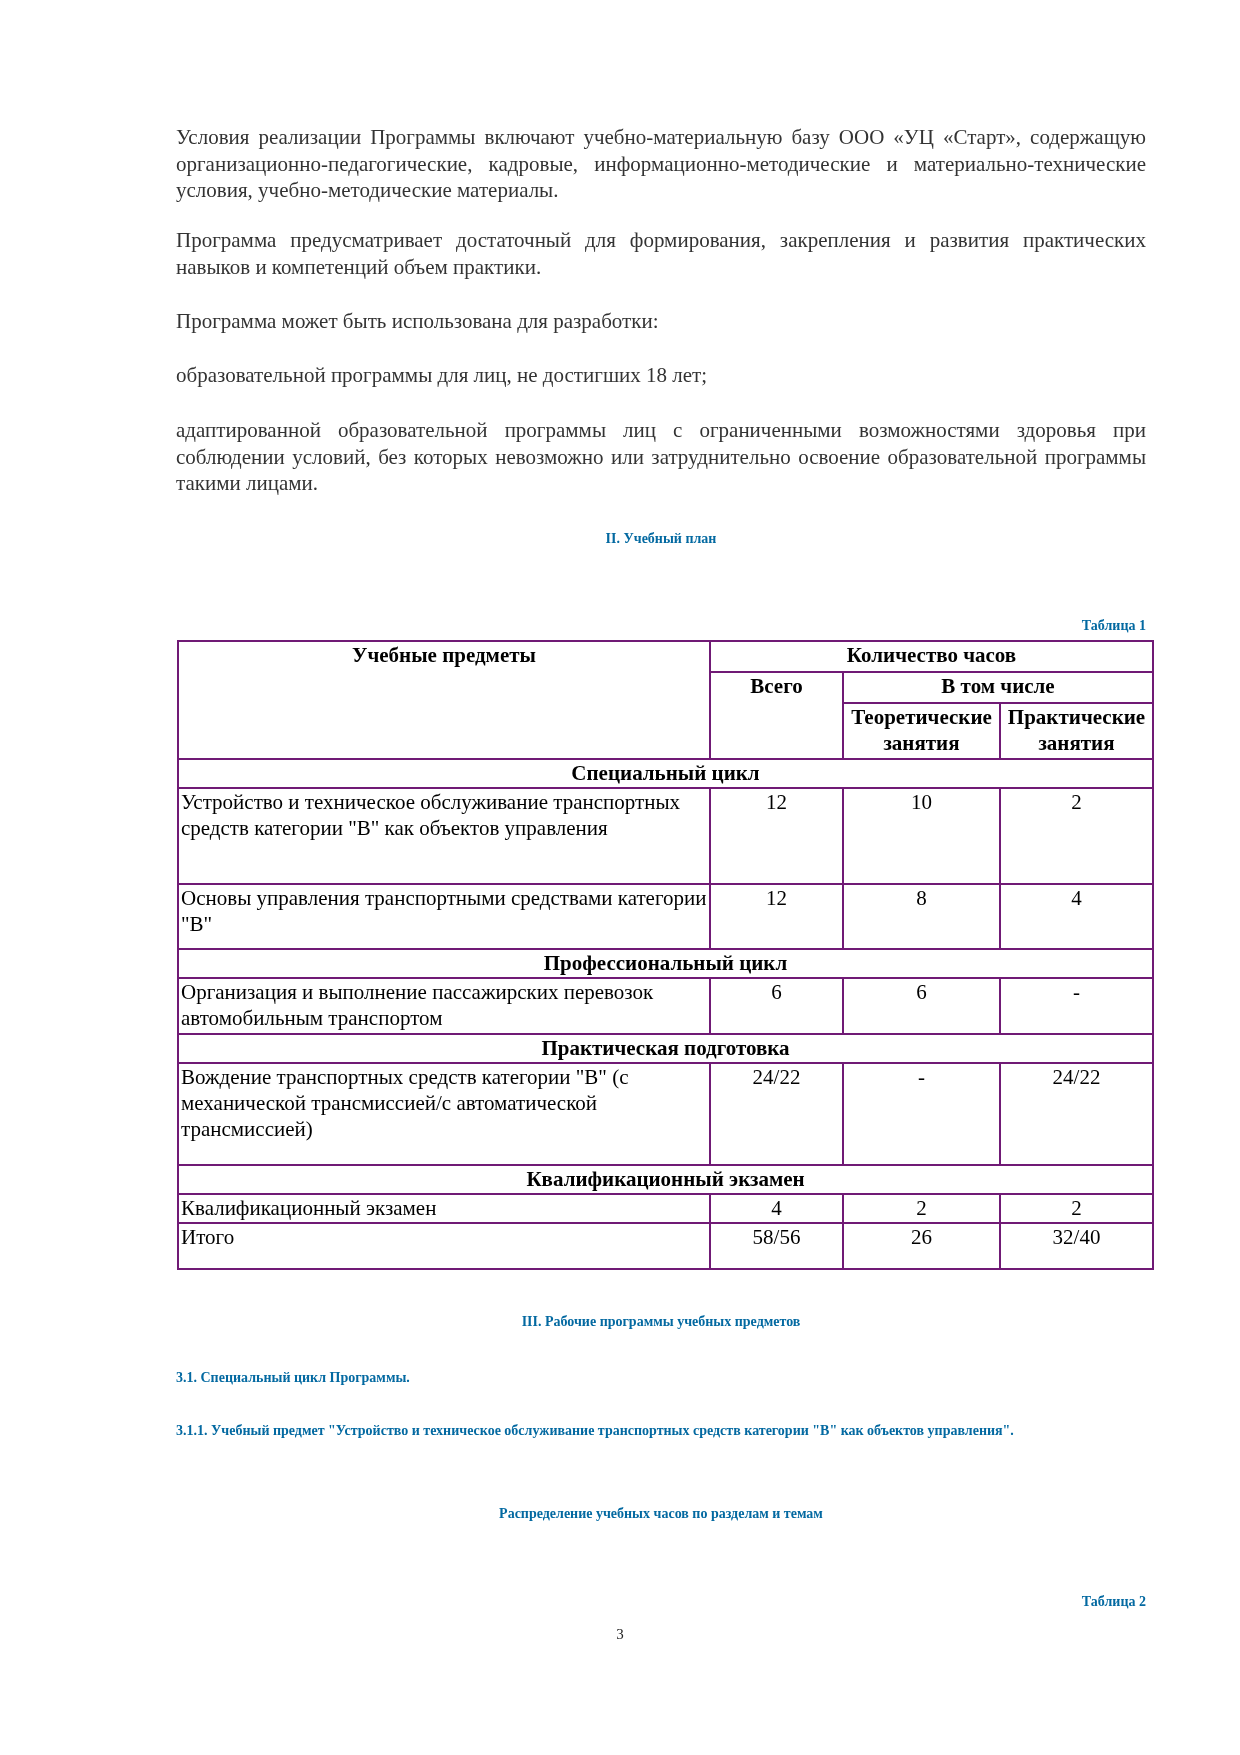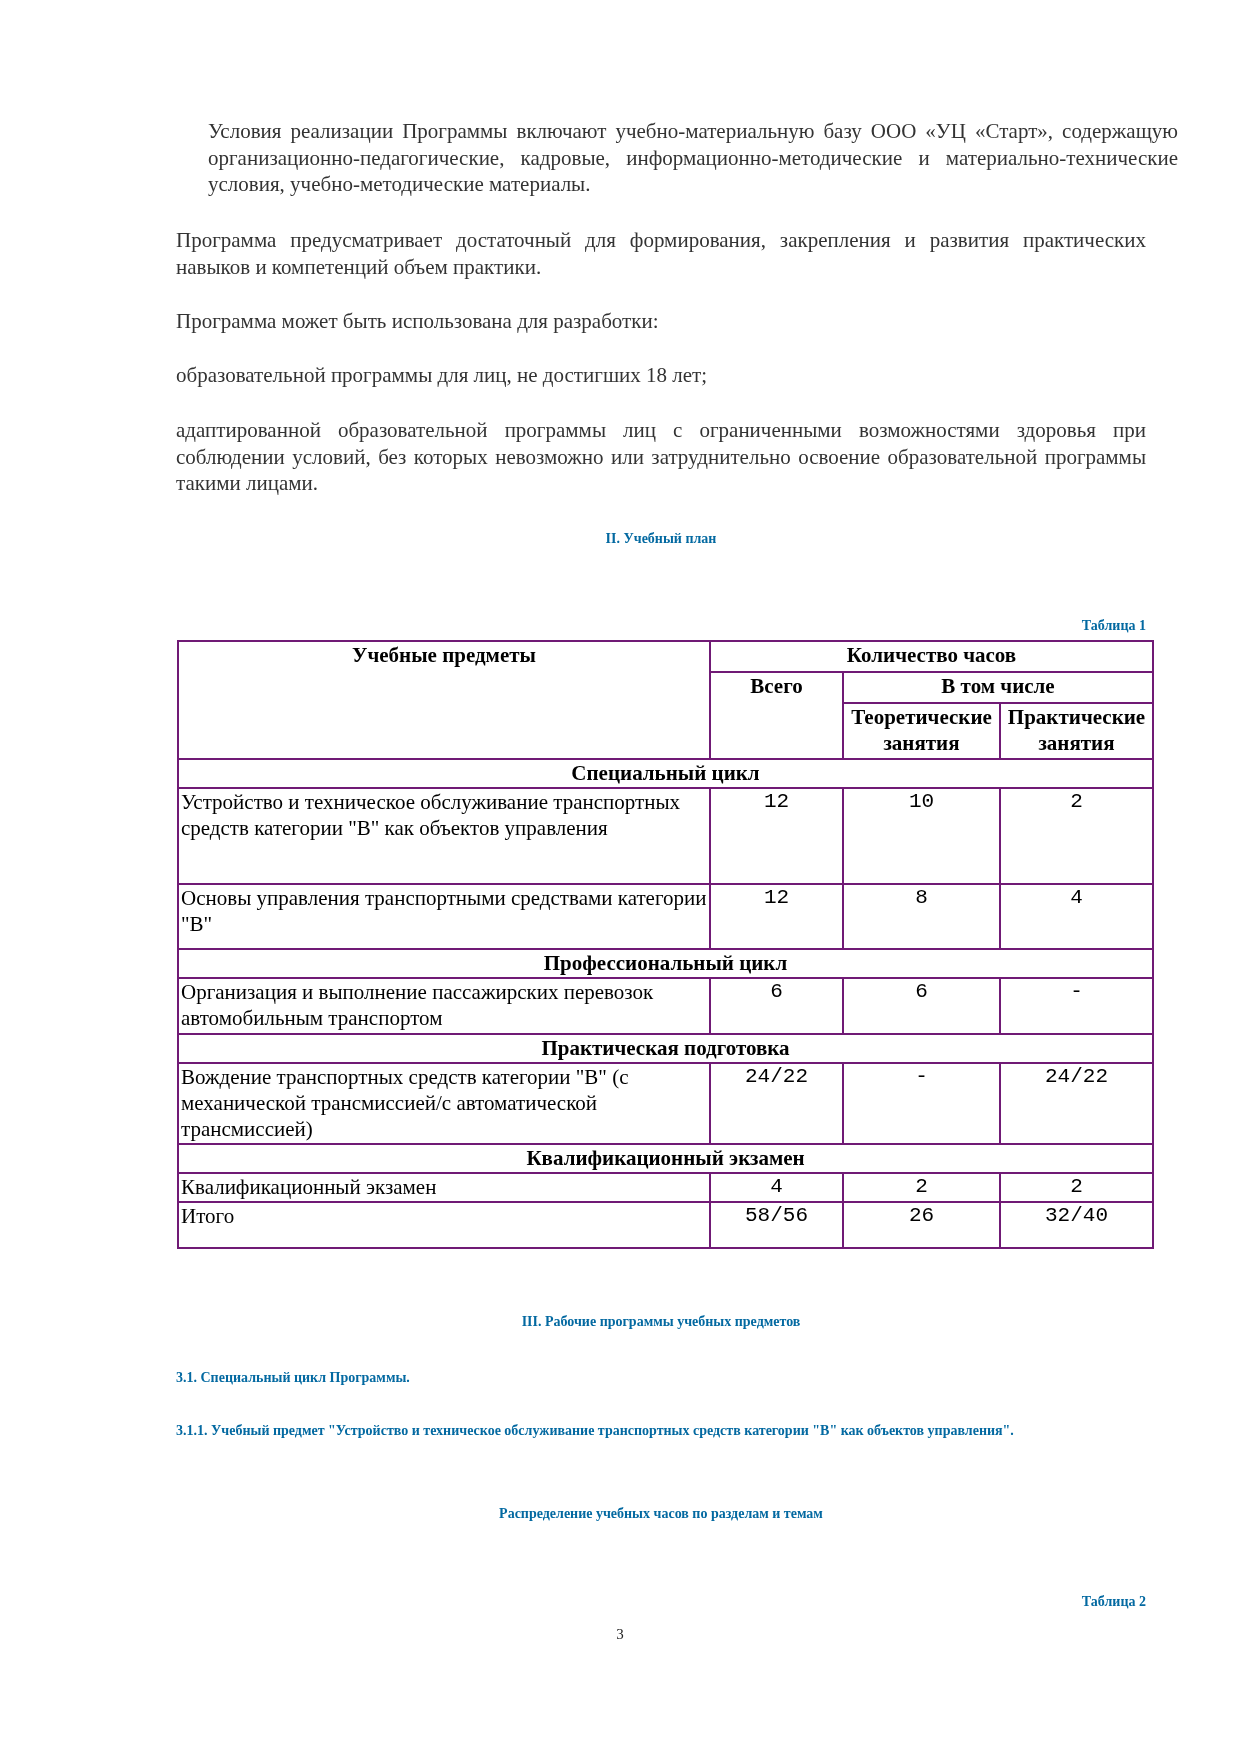--- a/index.html
+++ b/index.html
@@ -60,21 +60,21 @@
     }
     table.plan td, table.plan th {
       border: 2px solid #701a75;
       padding: 0 2px;
       vertical-align: top;
     }
     table.plan th {
       font-weight: bold;
       text-align: center;
     }
-    table.plan td.num { text-align: center; font-family: Liberation Mono, monospace; }
+    table.plan td.num { text-align: center; }
     table.plan td.name { text-align: left; }
     table.plan td.section {
       font-weight: bold;
       text-align: center;
       height: 27px;
     }
     .pagenum {
       position: absolute;
       left: 0;
       width: 1240px;
@@ -83,21 +83,21 @@
       font-family: "Liberation Serif", serif;
       font-size: 15px;
       color: #222;
     }
   </style>
 </head>
 <body>
 
 <div class="page">
 
-  <p class="p" style="top:118px;margin-left:32px;">Условия реализации Программы включают учебно-материальную базу ООО «УЦ «Старт», содержащую организационно-педагогические, кадровые, информационно-методические и материально-технические условия, учебно-методические материалы.</p>
+  <p class="p" style="top:124px;">Условия реализации Программы включают учебно-материальную базу ООО «УЦ «Старт», содержащую организационно-педагогические, кадровые, информационно-методические и материально-технические условия, учебно-методические материалы.</p>
   <p class="p" style="top:227px;">Программа предусматривает достаточный для формирования, закрепления и развития практических навыков и компетенций объем практики.</p>
   <p class="p" style="top:308px;">Программа может быть использована для разработки:</p>
   <p class="p" style="top:362px;">образовательной программы для лиц, не достигших 18 лет;</p>
   <p class="p" style="top:417px;">адаптированной образовательной программы лиц с ограниченными возможностями здоровья при соблюдении условий, без которых невозможно или затруднительно освоение образовательной программы такими лицами.</p>
 
   <h2 class="h center" style="top:526px;">II. Учебный план</h2>
   <div class="h right" style="top:581px;">Таблица 1</div>
 
   <table class="plan">
     <colgroup>
@@ -143,21 +143,21 @@
       <tr style="height:56px;">
         <td class="name">Организация и выполнение пассажирских перевозок автомобильным транспортом</td>
         <td class="num">6</td>
         <td class="num">6</td>
         <td class="num">-</td>
       </tr>
 
       <tr>
         <td colspan="4" class="section">Практическая подготовка</td>
       </tr>
-      <tr style="height:81px;">
+      <tr style="height:102px;">
         <td class="name">Вождение транспортных средств категории "B" (с механической трансмиссией/с автоматической трансмиссией)</td>
         <td class="num">24/22</td>
         <td class="num">-</td>
         <td class="num">24/22</td>
       </tr>
 
       <tr>
         <td colspan="4" class="section">Квалификационный экзамен</td>
       </tr>
       <tr style="height:29px;">

